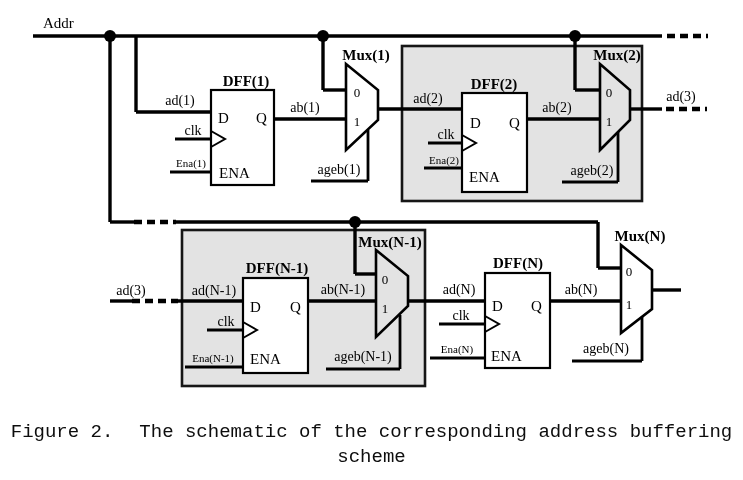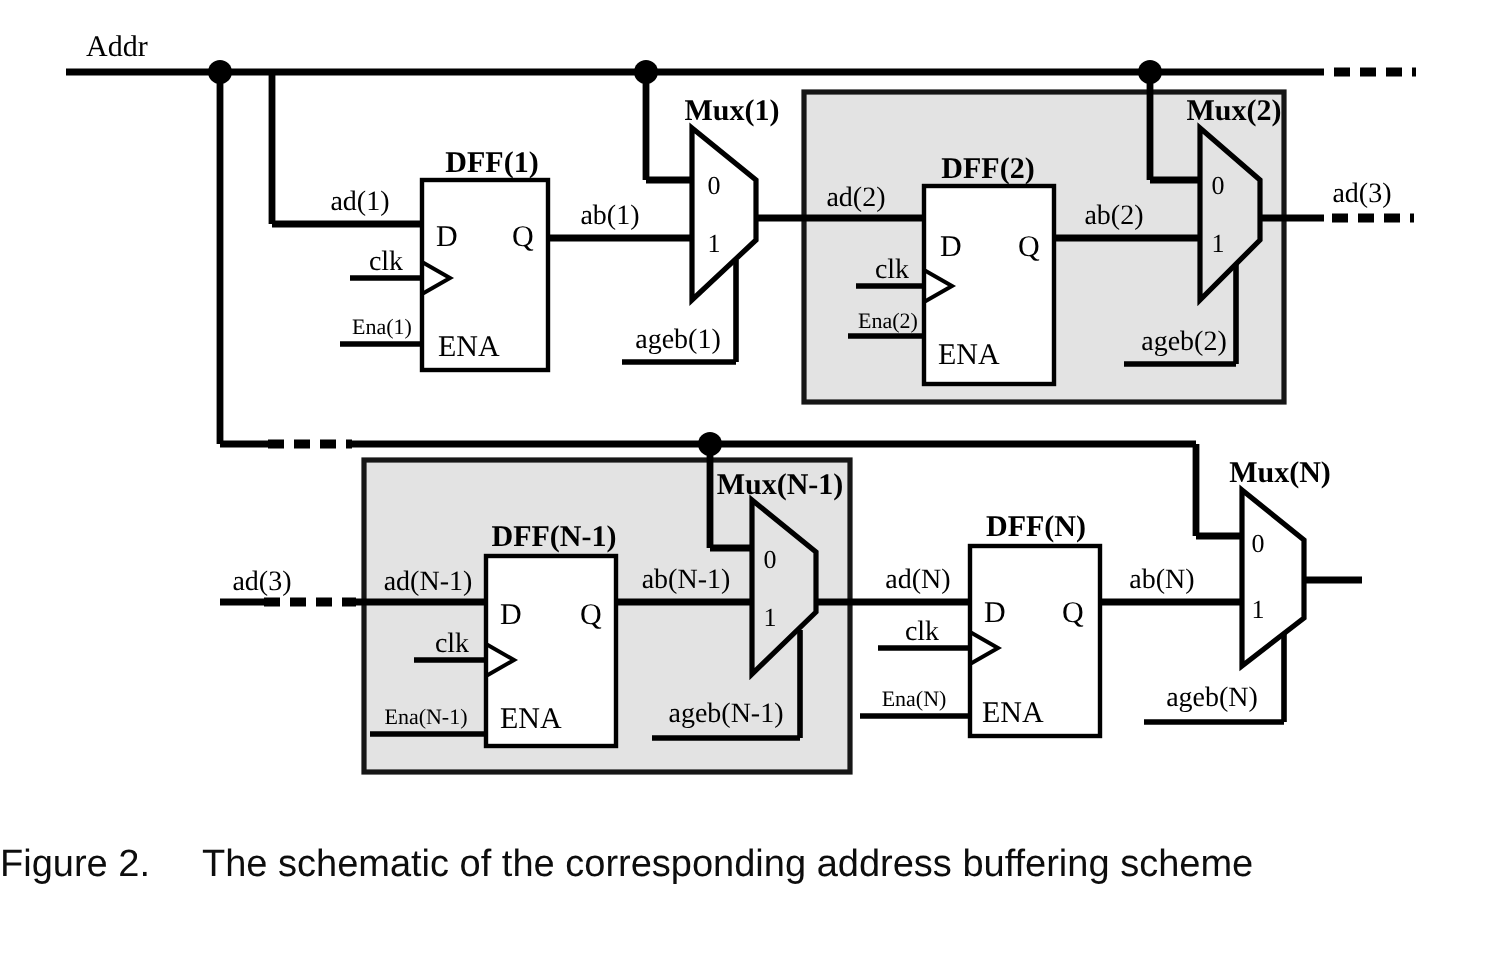--- a/index.html
+++ b/index.html
@@ -29,22 +29,22 @@
   .w2 { stroke: #000; stroke-width: 2.8; fill: none; }
   .wd { stroke: #000; stroke-width: 4.4; fill: none; stroke-dasharray: 8 5; }
   .box  { fill: #ffffff; stroke: #000; stroke-width: 2.2; }
   .gbox { fill: #e3e3e3; stroke: #161616; stroke-width: 2.6; }
   .mux  { fill: none; stroke: #000; stroke-width: 2.6; }
   .wedge{ fill: none; stroke: #000; stroke-width: 2; }
   .dot  { fill: #000; }
   
   .caption {
     margin-top: 12px;
-    text-align: left;
-    font-family: Liberation Sans, sans-serif;
+    text-align: center;
+    font-family: Liberation Mono, monospace;
     font-size: 19px;
     color: #0d0d0d;
     line-height: 1.32;
   }
   .caption-line1 span + span { margin-left: 26px; }
 </style>
 </head>
 <body>
 
 <div class="page">

